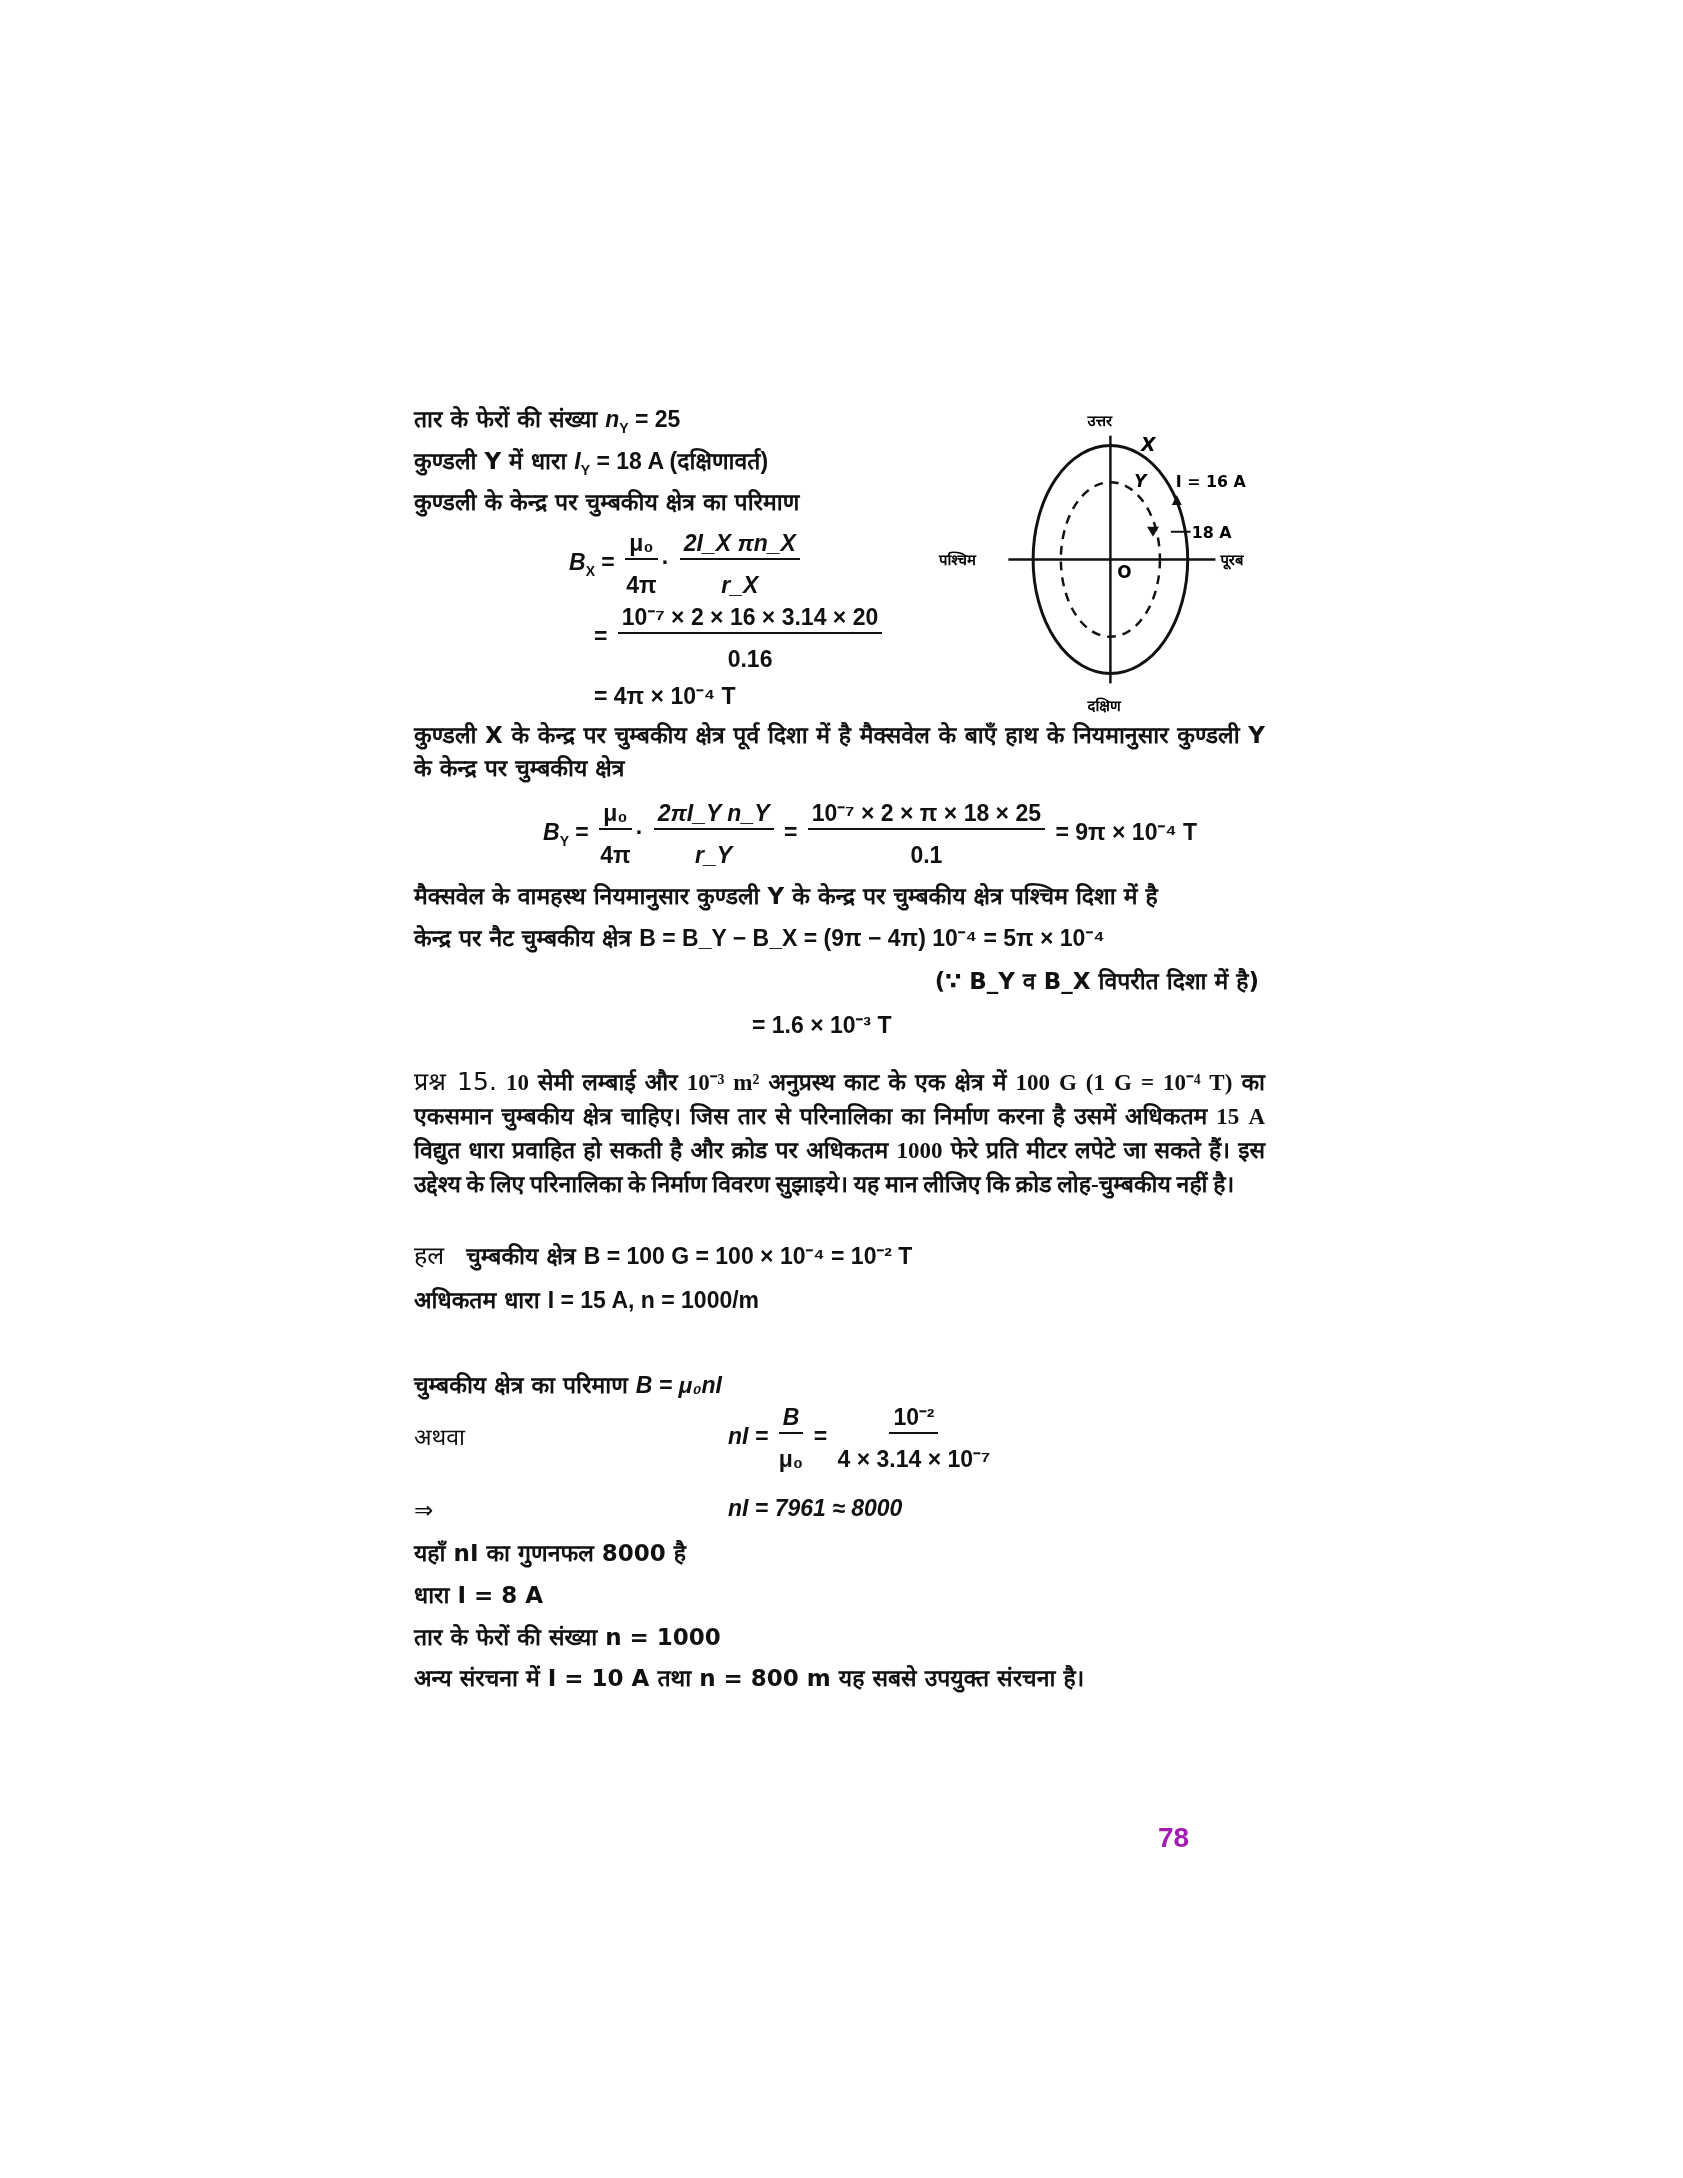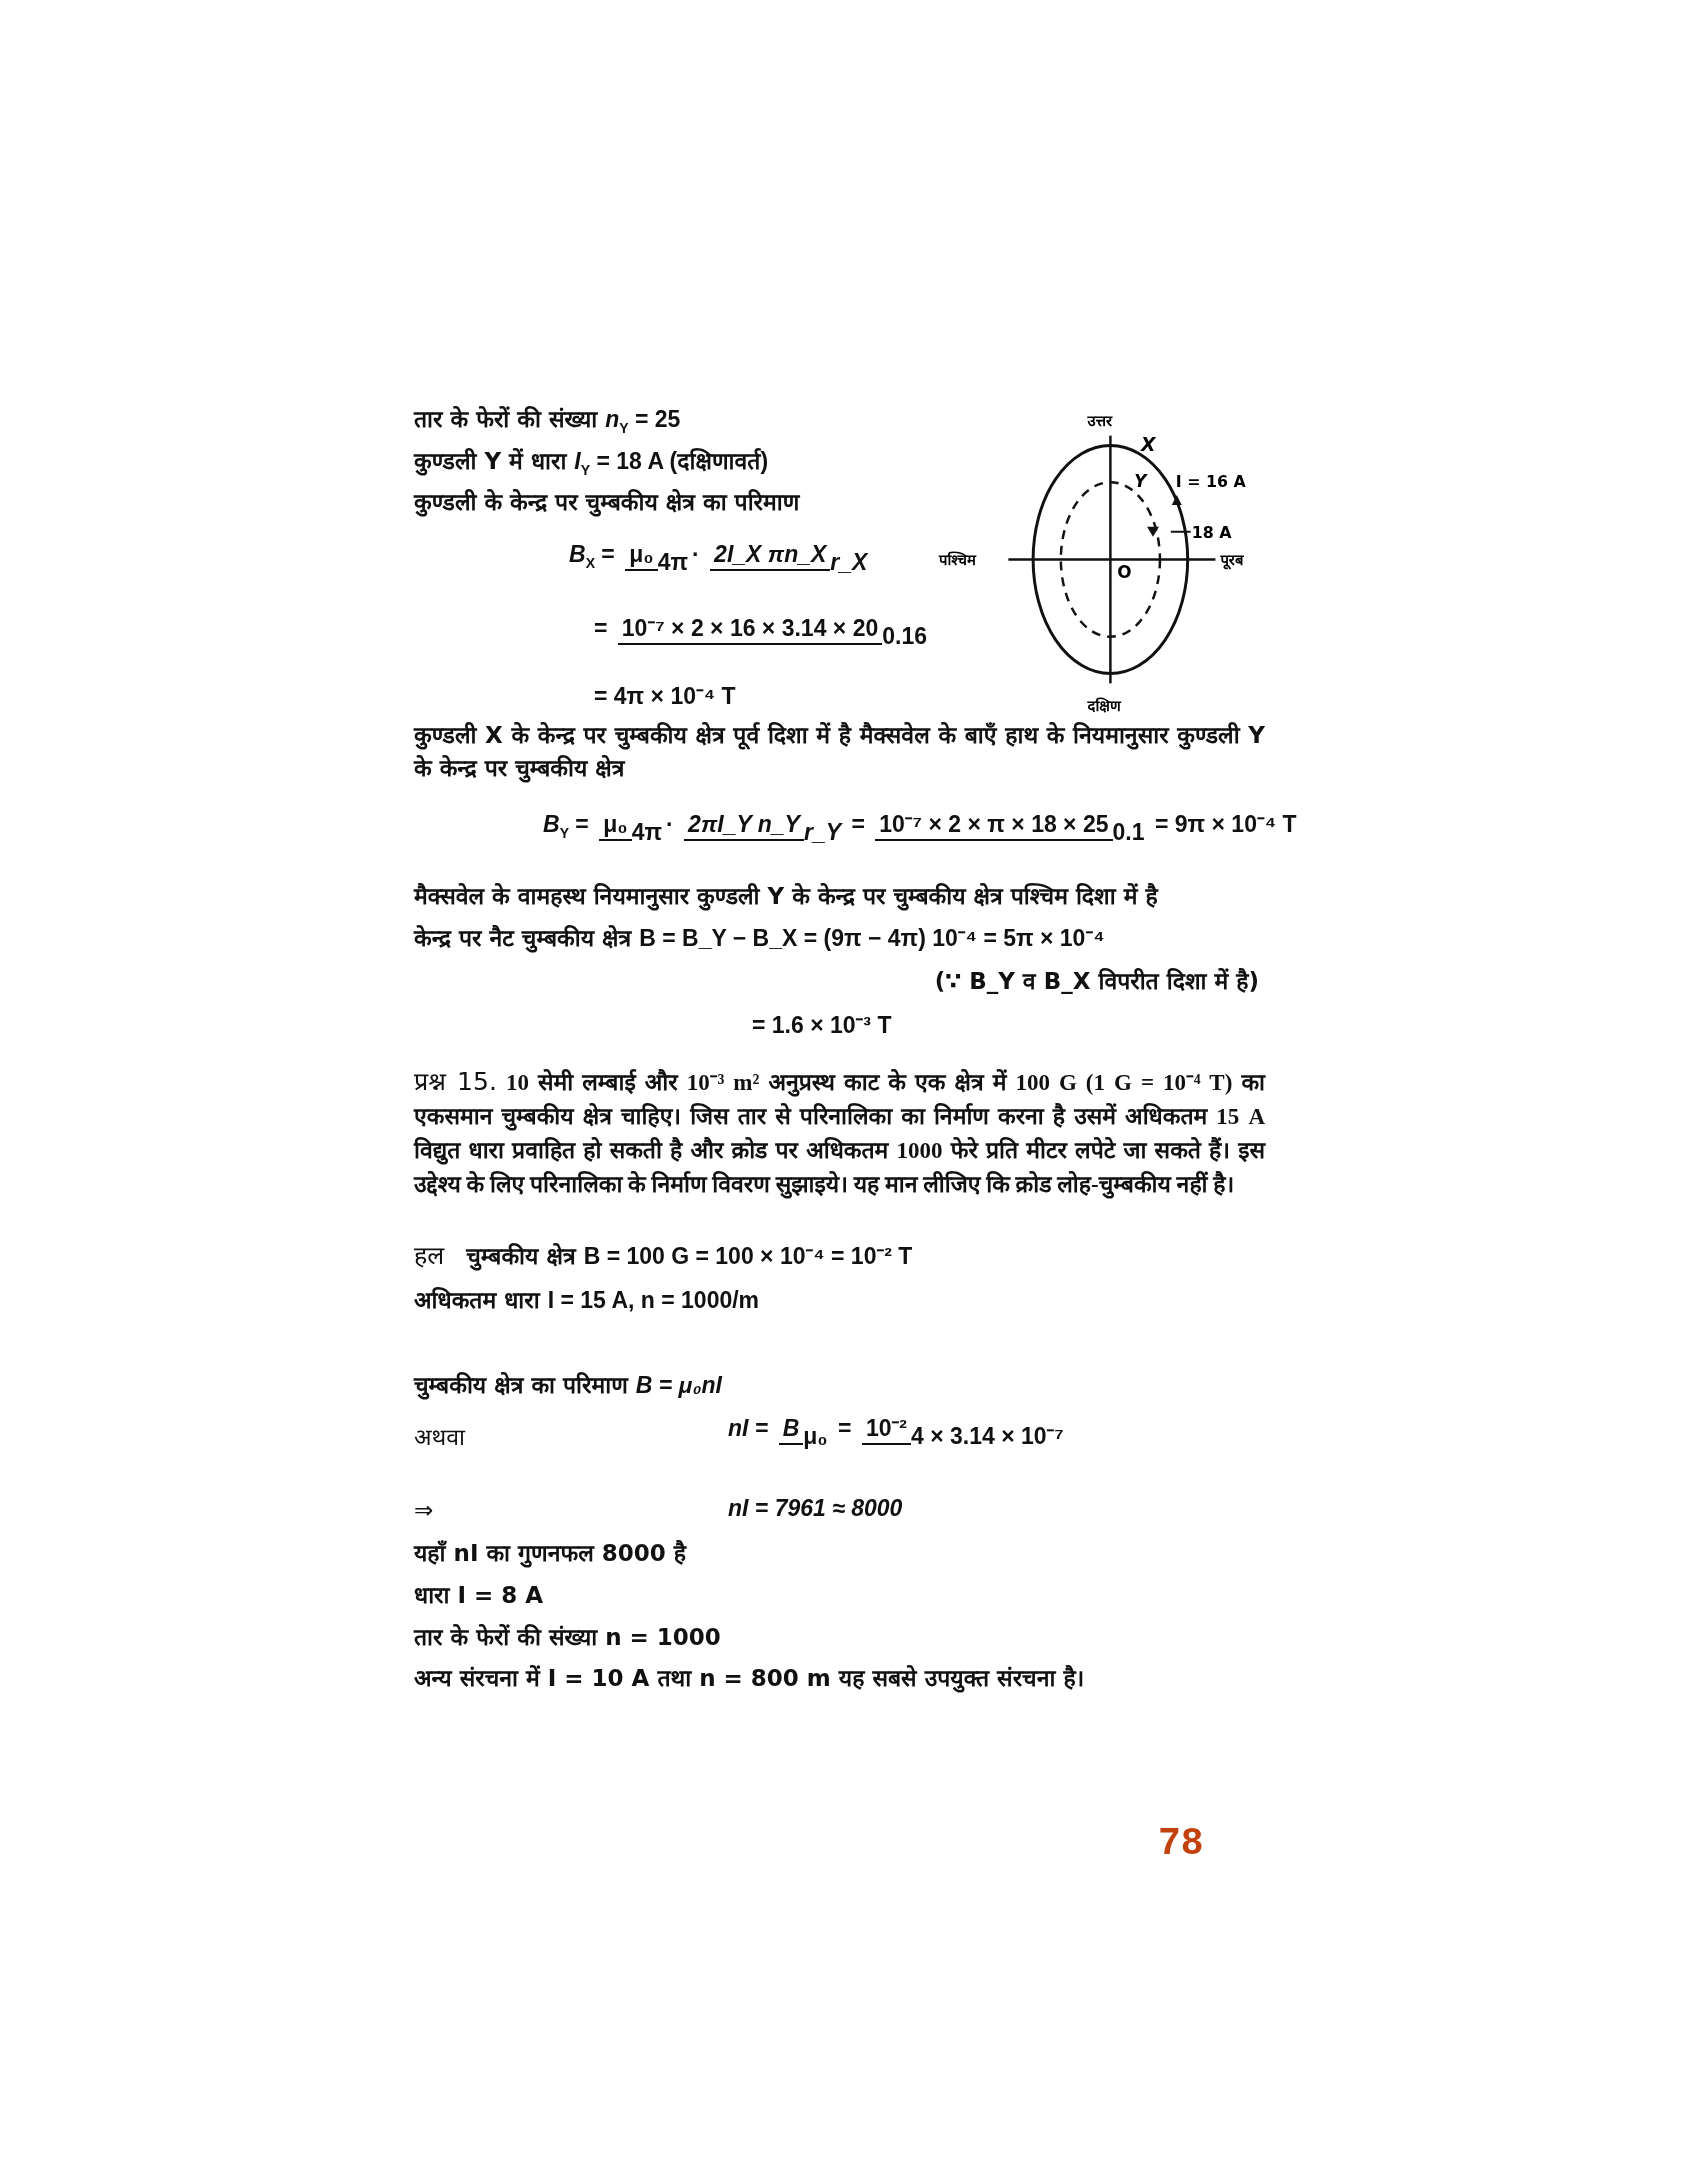--- a/index.html
+++ b/index.html
@@ -9,35 +9,35 @@
       color: #111111;
     }
     .page { position: absolute; left: 0; top: 0; width: 1683px; height: 1784px; }
     .line {
       position: absolute; left: 414px; font-size: 23px; font-weight: bold;
       white-space: nowrap; line-height: 30px;
     }
     .math { font-family: "Liberation Sans", sans-serif; font-weight: bold; }
     i.v { font-style: italic; }
     sub, sup { font-size: 14px; line-height: 0; }
-    .frac { display: inline-flex; flex-direction: row; align-items: center; vertical-align: middle; margin: 7px 4px; }
+    .frac { display: inline-flex; flex-direction: column; align-items: center; vertical-align: middle; margin: 0 4px; }
     .frac .num { border-bottom: 2px solid #111; padding: 0 4px 2px; line-height: 26px; }
     .frac .den { padding-top: 12px; line-height: 26px; }
     .eq { position: absolute; font-family: "Liberation Sans", sans-serif; font-weight: bold; font-size: 23px; white-space: nowrap; }
     .para {
       position: absolute; left: 414px; width: 851px; font-size: 23px; font-weight: bold;
       line-height: 33px; text-align: justify; text-align-last: left;
     }
     .para-q { font-family: "Liberation Serif", serif; font-weight: bold; }
     .q-label { font-family: "DejaVu Sans", sans-serif; font-weight: normal; font-size: 25px; }
     .diagram { position: absolute; left: 931px; top: 396px; width: 337px; height: 327px; }
     .diagram text { font-family: "DejaVu Sans", "Liberation Sans", sans-serif; font-weight: bold; }
     .page-number {
-      position: absolute; left: 1158px; top: 1822px; font-size: 38px; font-weight: bold;
-      color: #c2410c; font-family: Liberation Mono, monospace;
+      position: absolute; left: 1158px; top: 1822px; font-size: 28px; font-weight: bold;
+      color: #a21caf; font-family: Liberation Sans, sans-serif;
     }
   </style>
 </head>
 <body>
 
 <div class="page">
 
   <div class="line" style="top:404px;">
     <span>तार के फेरों की संख्या </span><i class="v math">n</i><sub class="math">Y</sub><span class="math"> = 25</span>
   </div>

